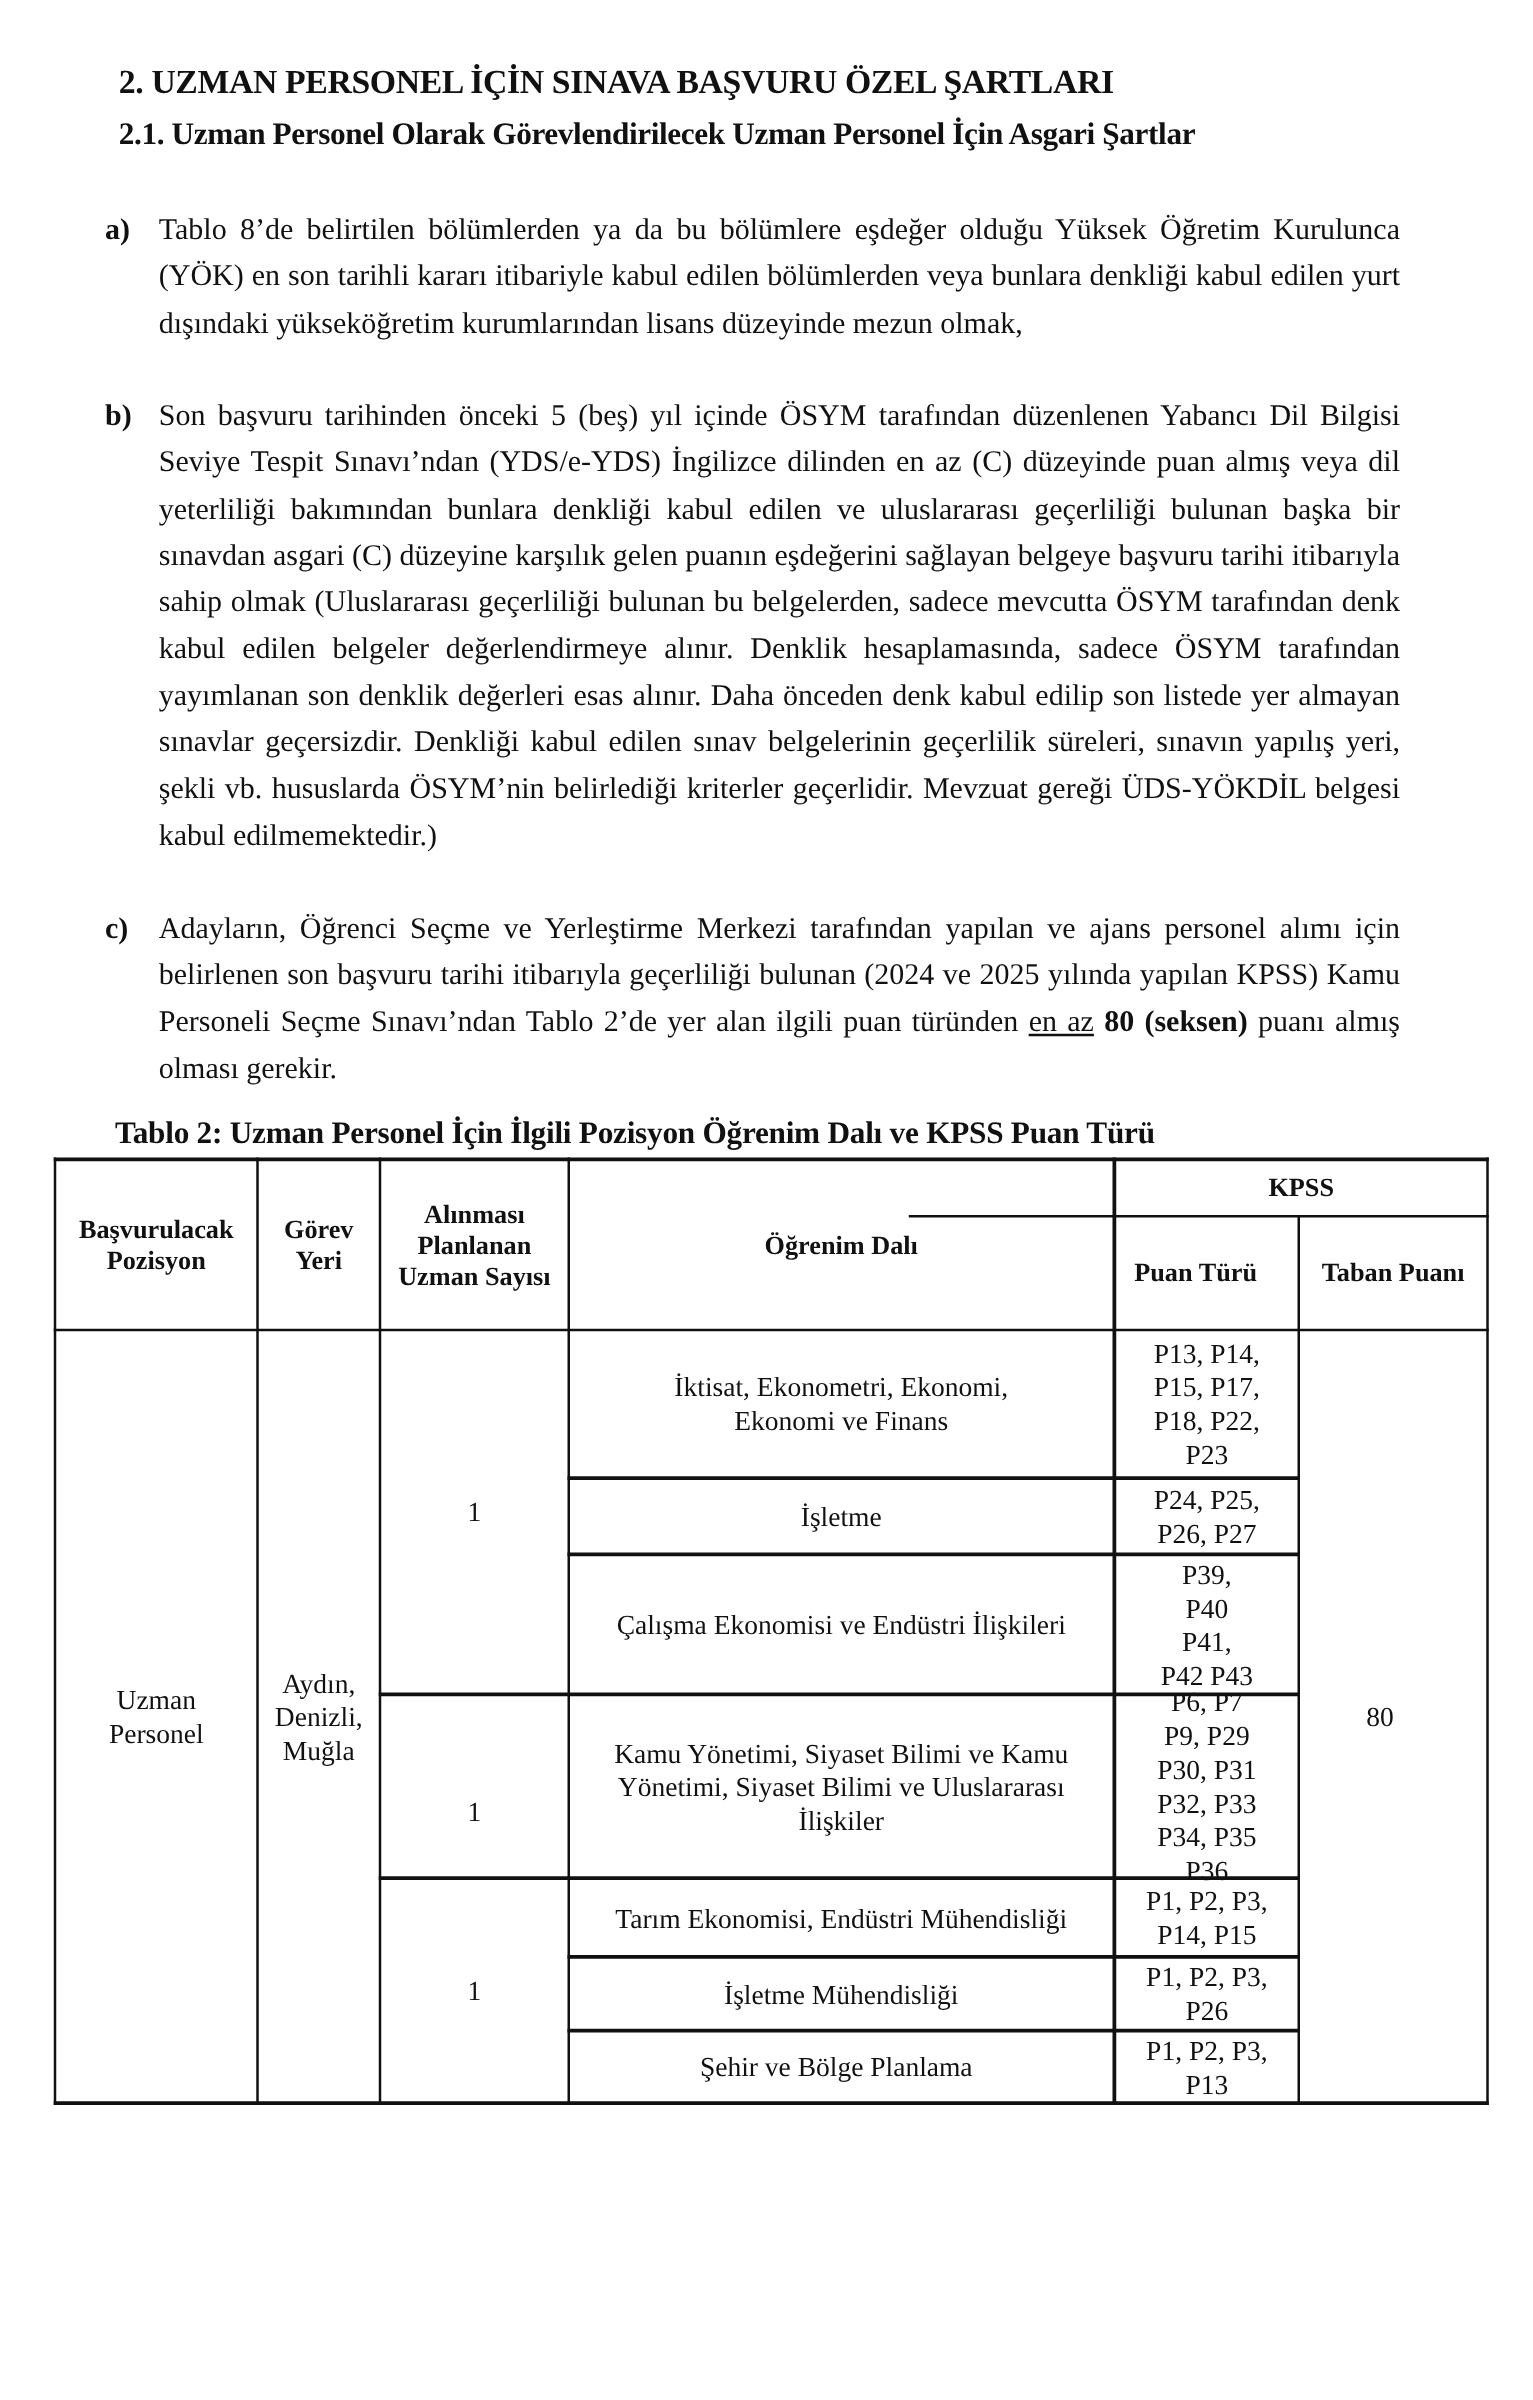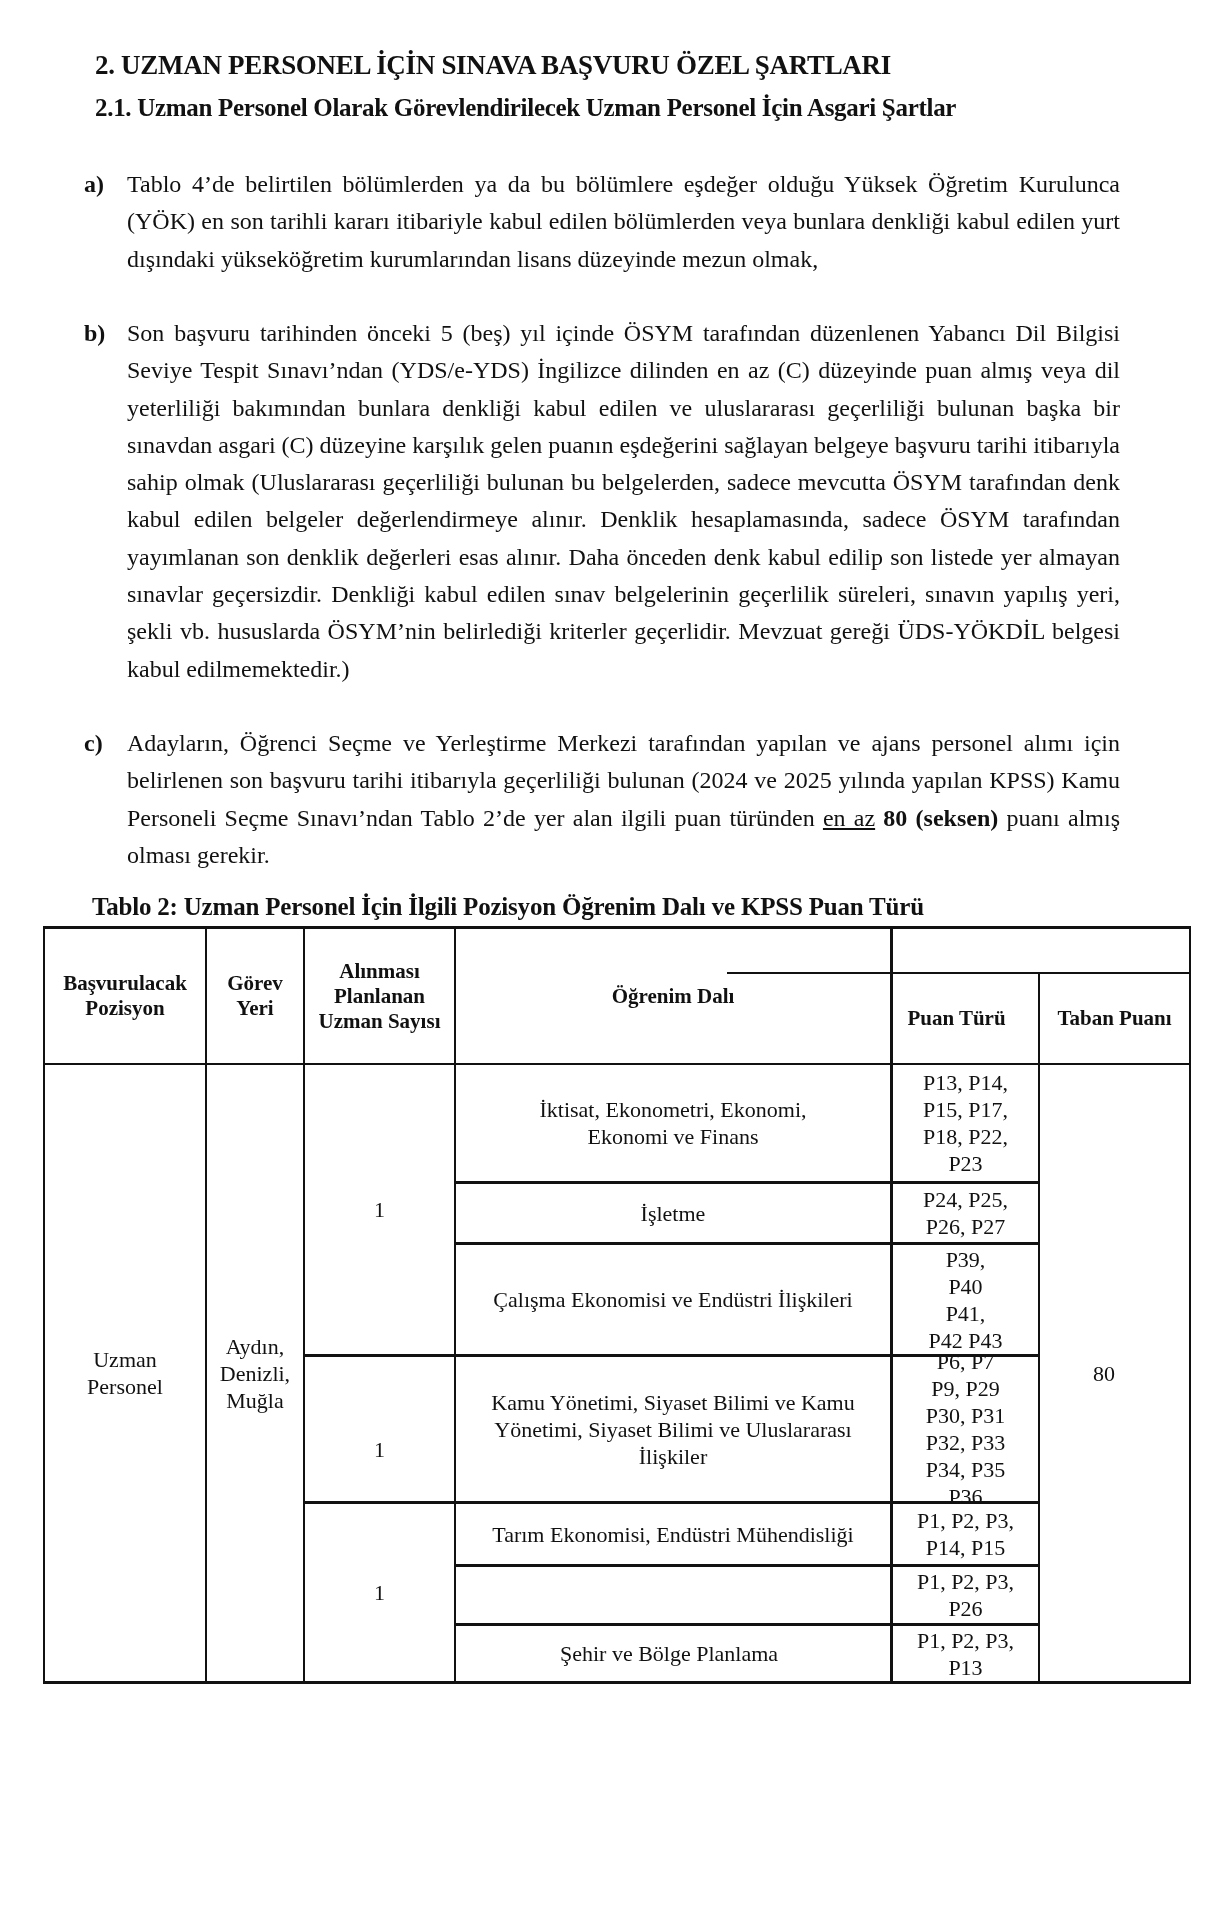--- a/index.html
+++ b/index.html
@@ -21,21 +21,21 @@
   .line { position: absolute; background: #111; }
 </style>
 </head>
 <body>
 
 <div class="h1">2. UZMAN PERSONEL İÇİN SINAVA BAŞVURU ÖZEL ŞARTLARI</div>
 <div class="h2">2.1. Uzman Personel Olarak Görevlendirilecek Uzman Personel İçin Asgari Şartlar</div>
 
 <div class="para" style="top:166px;">
   <span class="lbl">a)</span>
-  <div class="txt">Tablo 4’de belirtilen bölümlerden ya da bu bölümlere eşdeğer olduğu Yüksek Öğretim Kurulunca (YÖK) en son tarihli kararı itibariyle kabul edilen bölümlerden veya bunlara denkliği kabul edilen yurt dışındaki yükseköğretim kurumlarından lisans düzeyinde mezun olmak,</div>
+  <div class="txt">Tablo 8’de belirtilen bölümlerden ya da bu bölümlere eşdeğer olduğu Yüksek Öğretim Kurulunca (YÖK) en son tarihli kararı itibariyle kabul edilen bölümlerden veya bunlara denkliği kabul edilen yurt dışındaki yükseköğretim kurumlarından lisans düzeyinde mezun olmak,</div>
 </div>
 
 <div class="para" style="top:315px;">
   <span class="lbl">b)</span>
   <div class="txt">Son başvuru tarihinden önceki 5 (beş) yıl içinde ÖSYM tarafından düzenlenen Yabancı Dil Bilgisi Seviye Tespit Sınavı’ndan (YDS/e-YDS) İngilizce dilinden en az (C) düzeyinde puan almış veya dil yeterliliği bakımından bunlara denkliği kabul edilen ve uluslararası geçerliliği bulunan başka bir sınavdan asgari (C) düzeyine karşılık gelen puanın eşdeğerini sağlayan belgeye başvuru tarihi itibarıyla sahip olmak (Uluslararası geçerliliği bulunan bu belgelerden, sadece mevcutta ÖSYM tarafından denk kabul edilen belgeler değerlendirmeye alınır. Denklik hesaplamasında, sadece ÖSYM tarafından yayımlanan son denklik değerleri esas alınır. Daha önceden denk kabul edilip son listede yer almayan sınavlar geçersizdir. Denkliği kabul edilen sınav belgelerinin geçerlilik süreleri, sınavın yapılış yeri, şekli vb. hususlarda ÖSYM’nin belirlediği kriterler geçerlidir. Mevzuat gereği ÜDS-YÖKDİL belgesi kabul edilmemektedir.)</div>
 </div>
 
 <div class="para" style="top:725px;">
   <span class="lbl">c)</span>
   <div class="txt"><span>Adayların, Öğrenci Seçme ve Yerleştirme Merkezi tarafından yapılan ve ajans personel alımı için belirlenen son başvuru tarihi itibarıyla geçerliliği bulunan (2024 ve 2025 yılında yapılan KPSS) Kamu Personeli Seçme Sınavı’ndan Tablo 2’de yer alan ilgili puan türünden </span><span class="u">en az</span><span class="b"> 80 (seksen)</span><span> puanı almış olması gerekir.</span></div>
@@ -63,20 +63,21 @@
 
   <div class="line" style="left:411px;top:255px;width:586px;height:3px;"></div>
   <div class="line" style="left:411px;top:316px;width:586px;height:3px;"></div>
   <div class="line" style="left:411px;top:638px;width:586px;height:3px;"></div>
   <div class="line" style="left:411px;top:697px;width:586px;height:3px;"></div>
 
   <div class="cell hd" style="left:2px;top:3px;width:160px;height:134px;">Başvurulacak Pozisyon</div>
   <div class="cell hd" style="left:164px;top:3px;width:96px;height:134px;">Görev Yeri</div>
   <div class="cell hd" style="left:262px;top:3px;width:149px;height:134px;">Alınması Planlanan Uzman Sayısı</div>
   <div class="cell hd" style="left:413px;top:3px;width:434px;height:134px;">Öğrenim Dalı</div>
+  <div class="cell hd" style="left:850px;top:3px;width:296px;height:43px;">KPSS</div>
   <div class="cell hd" style="left:850px;top:48px;width:127px;height:89px;">Puan Türü</div>
   <div class="cell" style="left:2px;top:139px;width:160px;height:616px;padding:0 20px;">Uzman Personel</div>
 
   <div class="cell hd" style="left:997px;top:48px;width:149px;height:89px;">Taban Puanı</div>
   <div class="cell" style="left:164px;top:139px;width:96px;height:616px;padding:0 6px;">Aydın, Denizli, Muğla</div>
   <div class="cell" style="left:997px;top:139px;width:128px;height:616px;">80</div>
 
   <div class="cell" style="left:262px;top:139px;width:149px;height:289px;">1</div>
   <div class="cell" style="left:413px;top:139px;width:434px;height:116px;padding:0 56px;">İktisat, Ekonometri, Ekonomi, Ekonomi ve Finans</div>
   <div class="cell" style="left:850px;top:139px;width:145px;height:116px;padding:0 18px;">P13, P14, P15, P17, P18, P22, P23</div>
@@ -85,16 +86,17 @@
   <div class="cell" style="left:413px;top:319px;width:434px;height:109px;">Çalışma Ekonomisi ve Endüstri İlişkileri</div>
   <div class="cell" style="left:850px;top:319px;width:145px;height:109px;padding:0 35px;">P39, P40 P41, P42 P43</div>
 
   <div class="cell" style="left:262px;top:431px;width:149px;height:144px;padding-top:40px;">1</div>
   <div class="cell" style="left:413px;top:431px;width:434px;height:144px;padding:12px 18px;">Kamu Yönetimi, Siyaset Bilimi ve Kamu Yönetimi, Siyaset Bilimi ve Uluslararası İlişkiler</div>
   <div class="cell" style="left:850px;top:431px;width:145px;height:144px;padding:0 28px;">P6, P7 P9, P29 P30, P31 P32, P33 P34, P35 P36</div>
 
   <div class="cell" style="left:262px;top:578px;width:149px;height:177px;">1</div>
   <div class="cell" style="left:413px;top:578px;width:434px;height:60px;">Tarım Ekonomisi, Endüstri Mühendisliği</div>
   <div class="cell" style="left:850px;top:578px;width:145px;height:60px;padding:0 18px;">P1, P2, P3, P14, P15</div>
+  <div class="cell" style="left:413px;top:641px;width:434px;height:56px;">İşletme Mühendisliği</div>
   <div class="cell" style="left:850px;top:641px;width:145px;height:56px;padding:0 18px;">P1, P2, P3, P26</div>
   <div class="cell" style="left:413px;top:700px;width:426px;height:55px;">Şehir ve Bölge Planlama</div>
   <div class="cell" style="left:850px;top:700px;width:145px;height:55px;padding:0 18px;">P1, P2, P3, P13</div>
 </div>
 
 </body></html>

